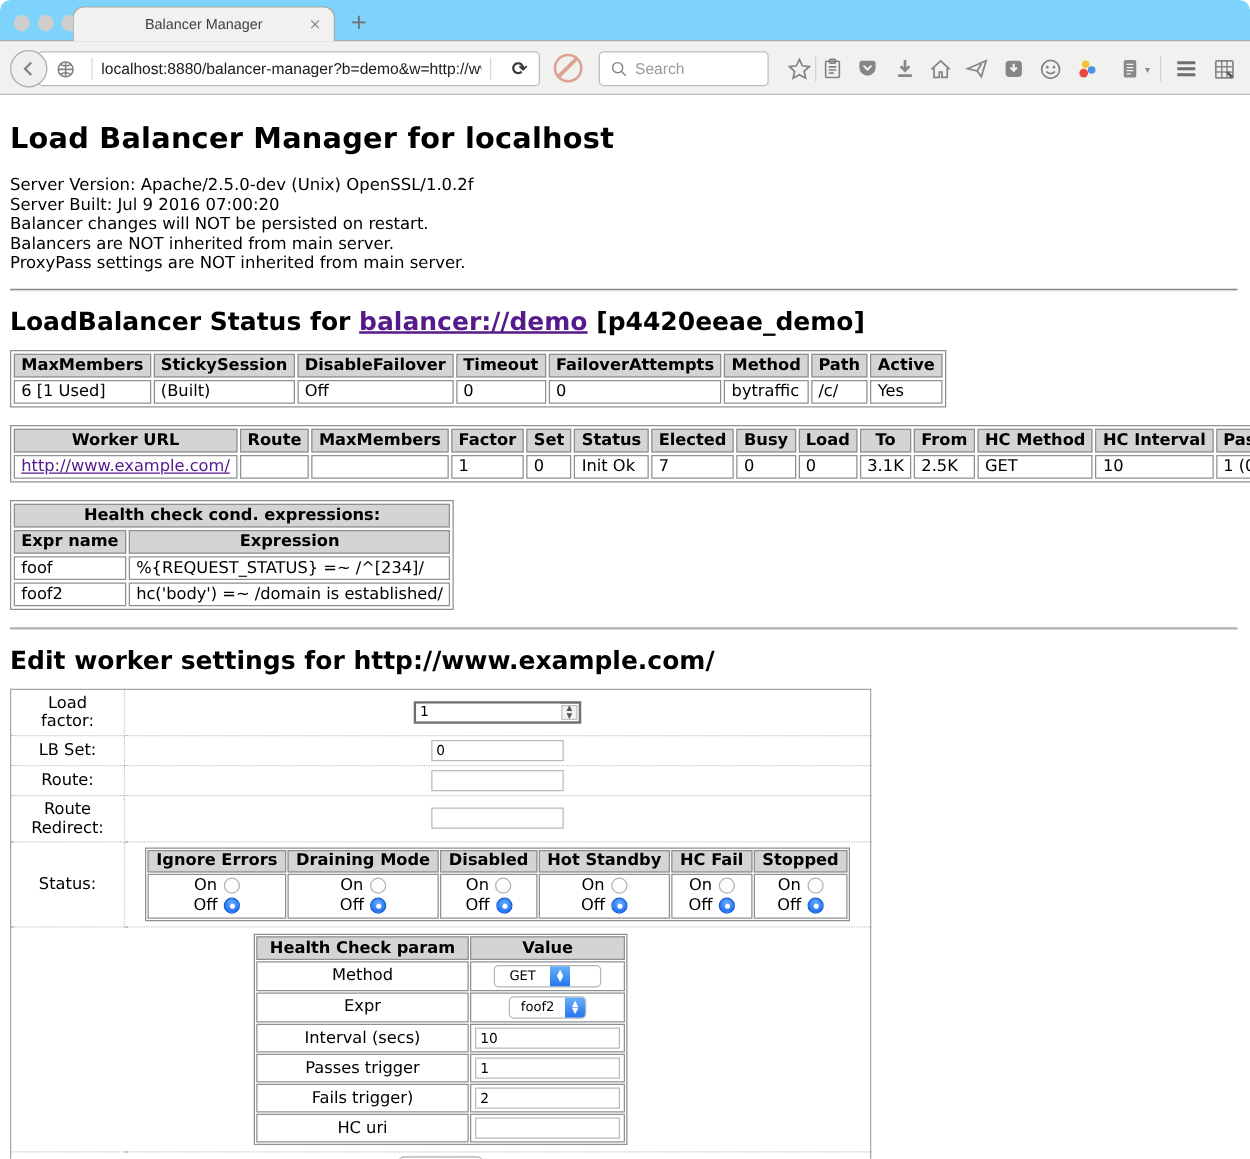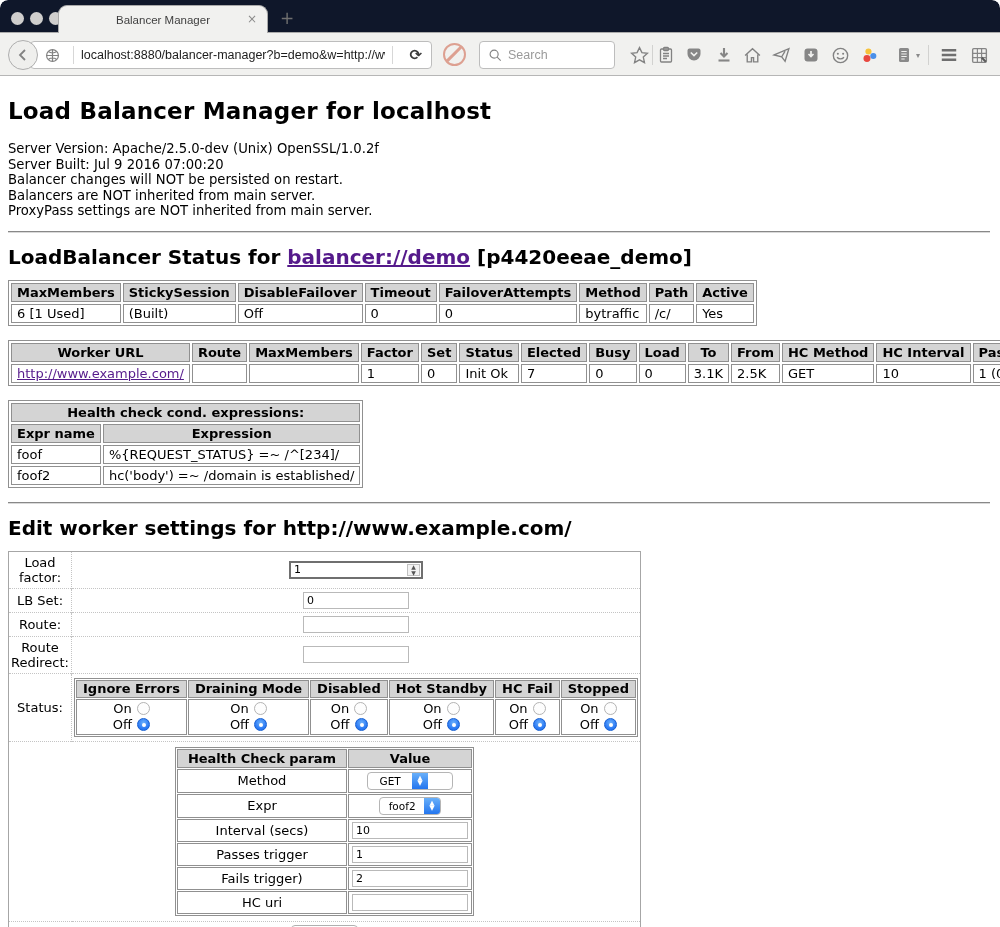--- a/index.html
+++ b/index.html
@@ -1,20 +1,20 @@
 <!DOCTYPE html>
 <html><head>
 <meta charset="utf-8">
 <style>
   * { box-sizing: border-box; margin: 0; padding: 0; }
   html,body { width:1000px; height:927px; background:#fff; font-family:"DejaVu Sans", sans-serif; }
   .window { width:1000px; height:927px; border-radius:8px 8px 0 0; overflow:hidden; }
 
   
-  .titlebar { position:relative; height:32px; background:#0f172a; border-radius:8px 8px 0 0; }
+  .titlebar { position:relative; height:32px; background:#7dd3fc; border-radius:8px 8px 0 0; }
   .tlight { position:absolute; top:12px; width:13px; height:13px; border-radius:50%; background:#cfcecd; }
   .tl1{left:11px}.tl2{left:30px}.tl3{left:49px}
   .tab { position:absolute; left:58px; top:5px; width:210px; height:28px; background:#f1f1ef;
          border:1px solid #a9a9a9; border-bottom:none; border-radius:9px 9px 0 0; z-index:3;
          display:flex; align-items:center; justify-content:center; }
   .tab-title { font-size:11.5px; color:#3f3f3f; font-family:"Liberation Sans",sans-serif; }
   .tab-close { position:absolute; right:10px; top:6px; font-size:12px; color:#8b8b8b; cursor:default; }
   .newtab { position:absolute; left:280px; top:8px; font-size:17px; color:#6f6f6f; }
 
   .toolbar { position:relative; height:44px; background:#f1f1ef; border-top:1px solid #ababab;
@@ -46,21 +46,21 @@
   h3.sub { font-size:20px; font-weight:bold; margin:0 0 11px; }
   a.vlink { color:#551a8b; text-decoration:underline; }
 
   table.tbl { border-collapse:separate; border-spacing:2px; border:1px solid #909090; margin-bottom:14px; font-size:13px; }
   table.tbl th { background:#d4d4d4; border:1px solid #909090; font-weight:bold; padding:0 5px; text-align:center; white-space:nowrap; height:19px; }
   table.tbl td { border:1px solid #909090; padding:0 5px; white-space:nowrap; height:19px; background:#fff; }
   table.tbl td.left { text-align:left; }
 
   
   table.ftable { border-collapse:collapse; border:1px solid #a6a6a6; width:564px; font-size:13px; margin-top:4px; }
-  table.ftable > tbody > tr > td { border-top:1px dotted #c4c4c4; text-align:center; padding:3px 2px; }
+  table.ftable > tbody > tr > td { border-top:1px dotted #c4c4c4; text-align:center; padding:3px 16px; }
   table.ftable > tbody > tr:first-child > td { border-top:none; }
   td.flabel { width:95px; border-right:1px dotted #c4c4c4; }
 
   input.txt { width:106px; height:17px; border:1px solid #b9b9b9; font-size:11px; padding:0 3px;
               font-family:"DejaVu Sans",sans-serif; }
   .numwrap { display:inline-flex; border:2px solid #6f6f6f; background:#fff; width:134px; height:18px; align-items:stretch; }
   .numwrap input { flex:1; border:none; outline:none; font-size:11px; padding:0 3px; font-family:"DejaVu Sans",sans-serif; min-width:0; }
   .spin { width:13px; border-left:1px solid #b9b9b9; background:#f2f2f2; font-size:6px; line-height:6px; color:#555;
           display:flex; flex-direction:column; align-items:center; justify-content:center; margin:1px; border:1px solid #c0c0c0; }
 

